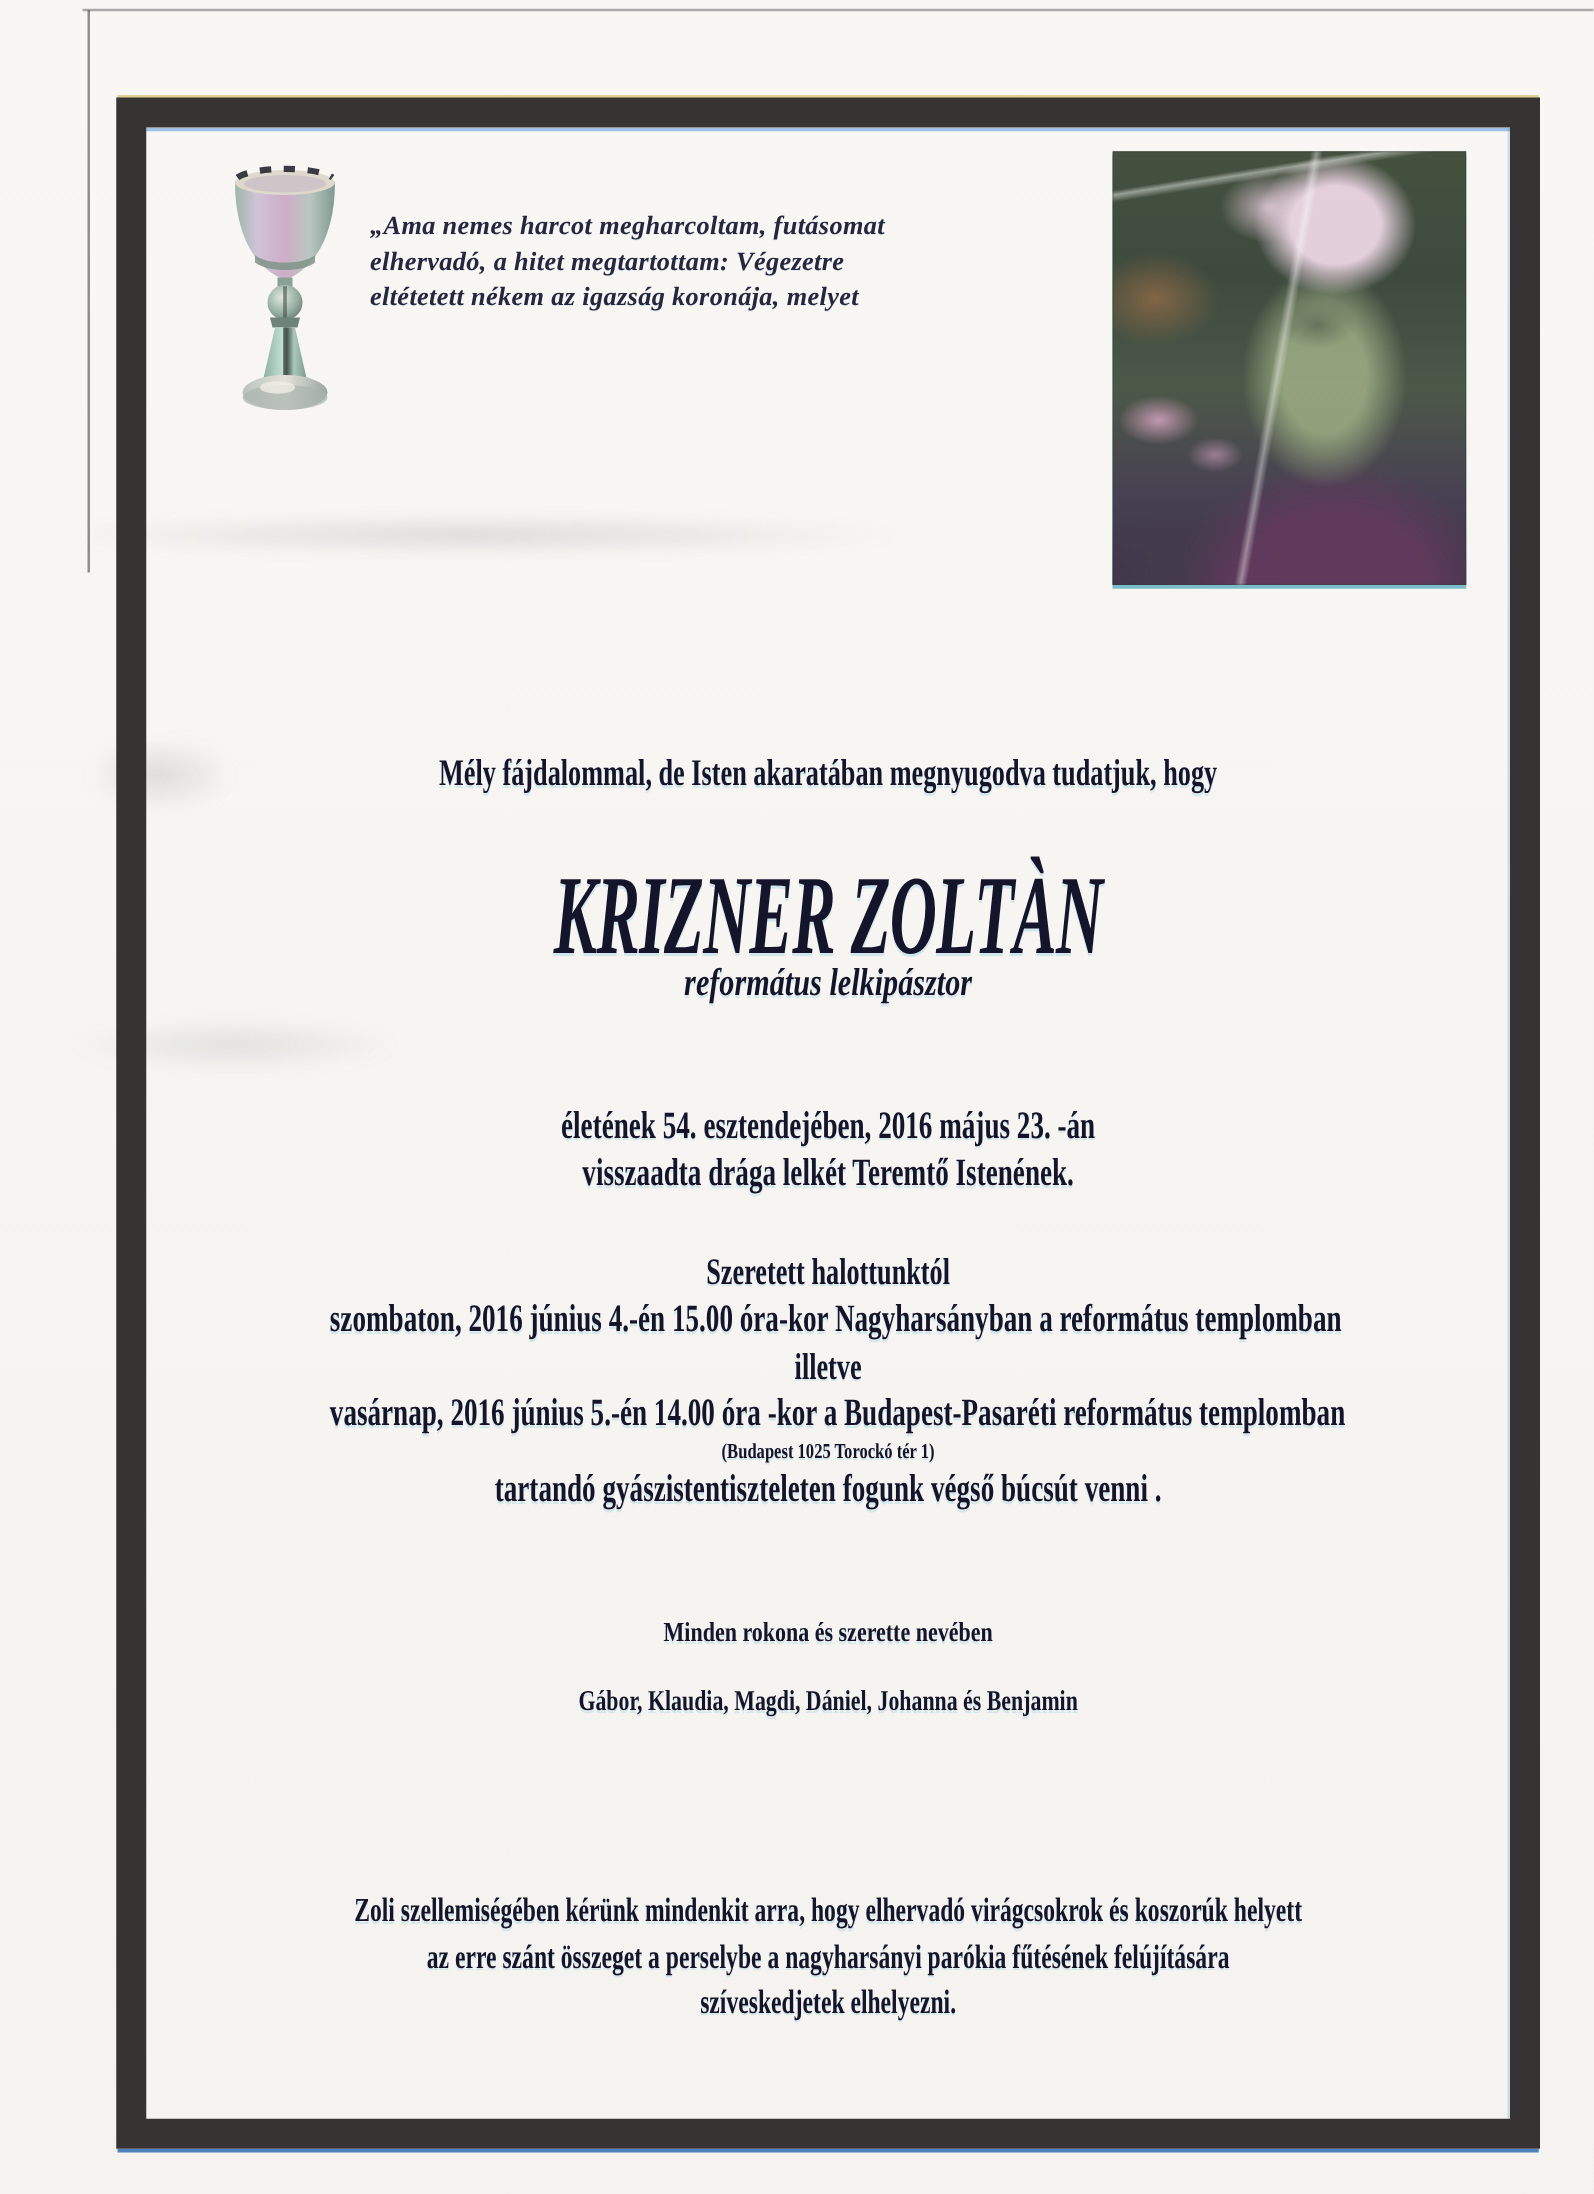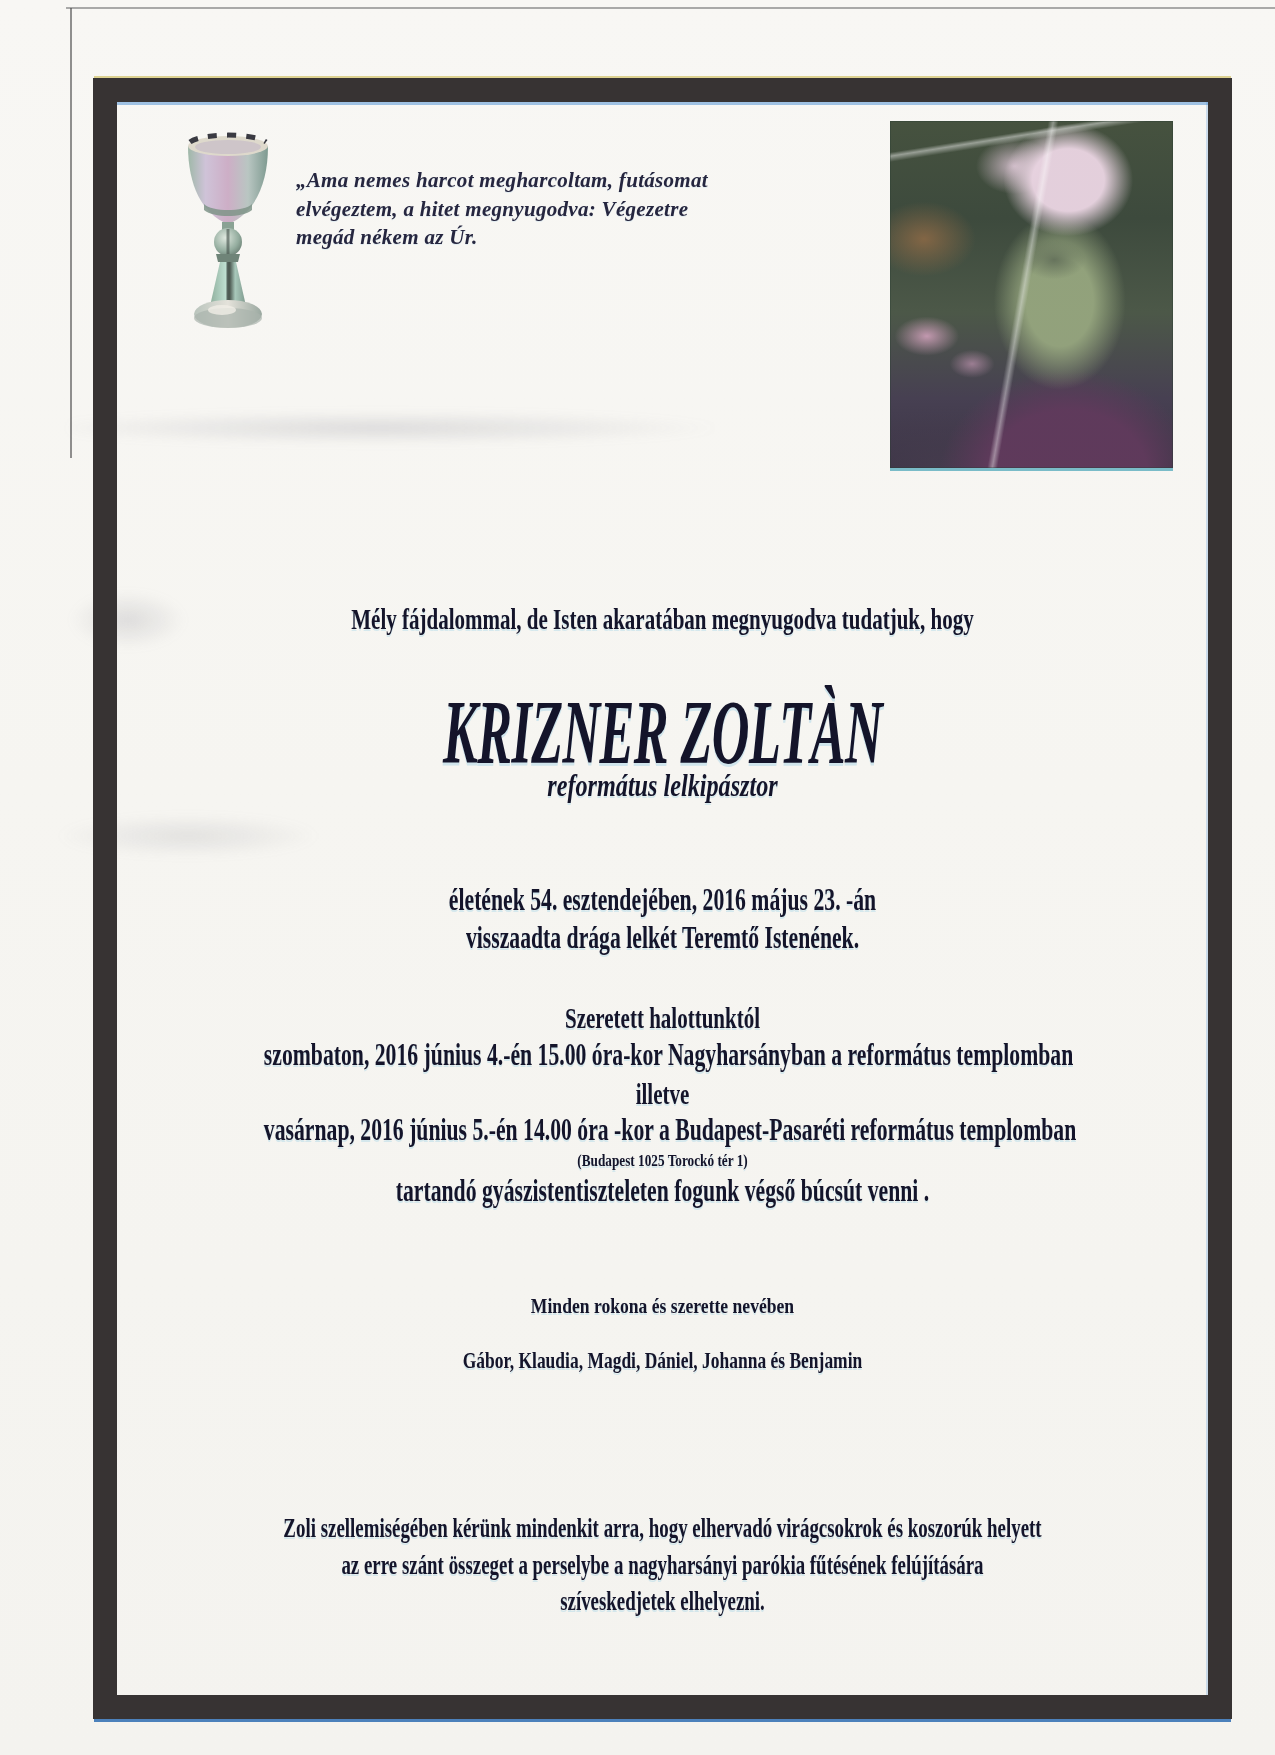--- a/index.html
+++ b/index.html
@@ -148,22 +148,22 @@
       <path d="M50,132 v44" stroke="#3c4842" stroke-width="3" opacity=".7"></path>
 
       <ellipse cx="50" cy="184" rx="34" ry="14" fill="url(#footG)"></ellipse>
       <ellipse cx="50" cy="188" rx="34" ry="10" fill="#aab4ac" opacity=".7"></ellipse>
       <ellipse cx="44" cy="180" rx="14" ry="5" fill="#f0eee6" opacity=".8"></ellipse>
     </svg>
   </div>
 
   <div class="quote">
     <div>„Ama nemes harcot megharcoltam, futásomat</div>
-    <div>elvégeztem, a hitet megnyugodva: Végezetre</div>
-    <div>megád nékem az Úr.</div>
+    <div>elhervadó, a hitet megtartottam: Végezetre</div>
+    <div>eltétetett nékem az igazság koronája, melyet</div>
   </div>
 
   <div class="portrait"></div>
 
   <div class="cline cond intro">Mély fájdalommal, de Isten akaratában megnyugodva tudatjuk, hogy</div>
   <div class="cline name">KRIZNER ZOLTÀN</div>
   <div class="cline role">református lelkipásztor</div>
   <div class="cline cond death1">életének 54. esztendejében, 2016  május 23. -án</div>
   <div class="cline cond death2">visszaadta drága lelkét Teremtő Istenének.</div>
 

